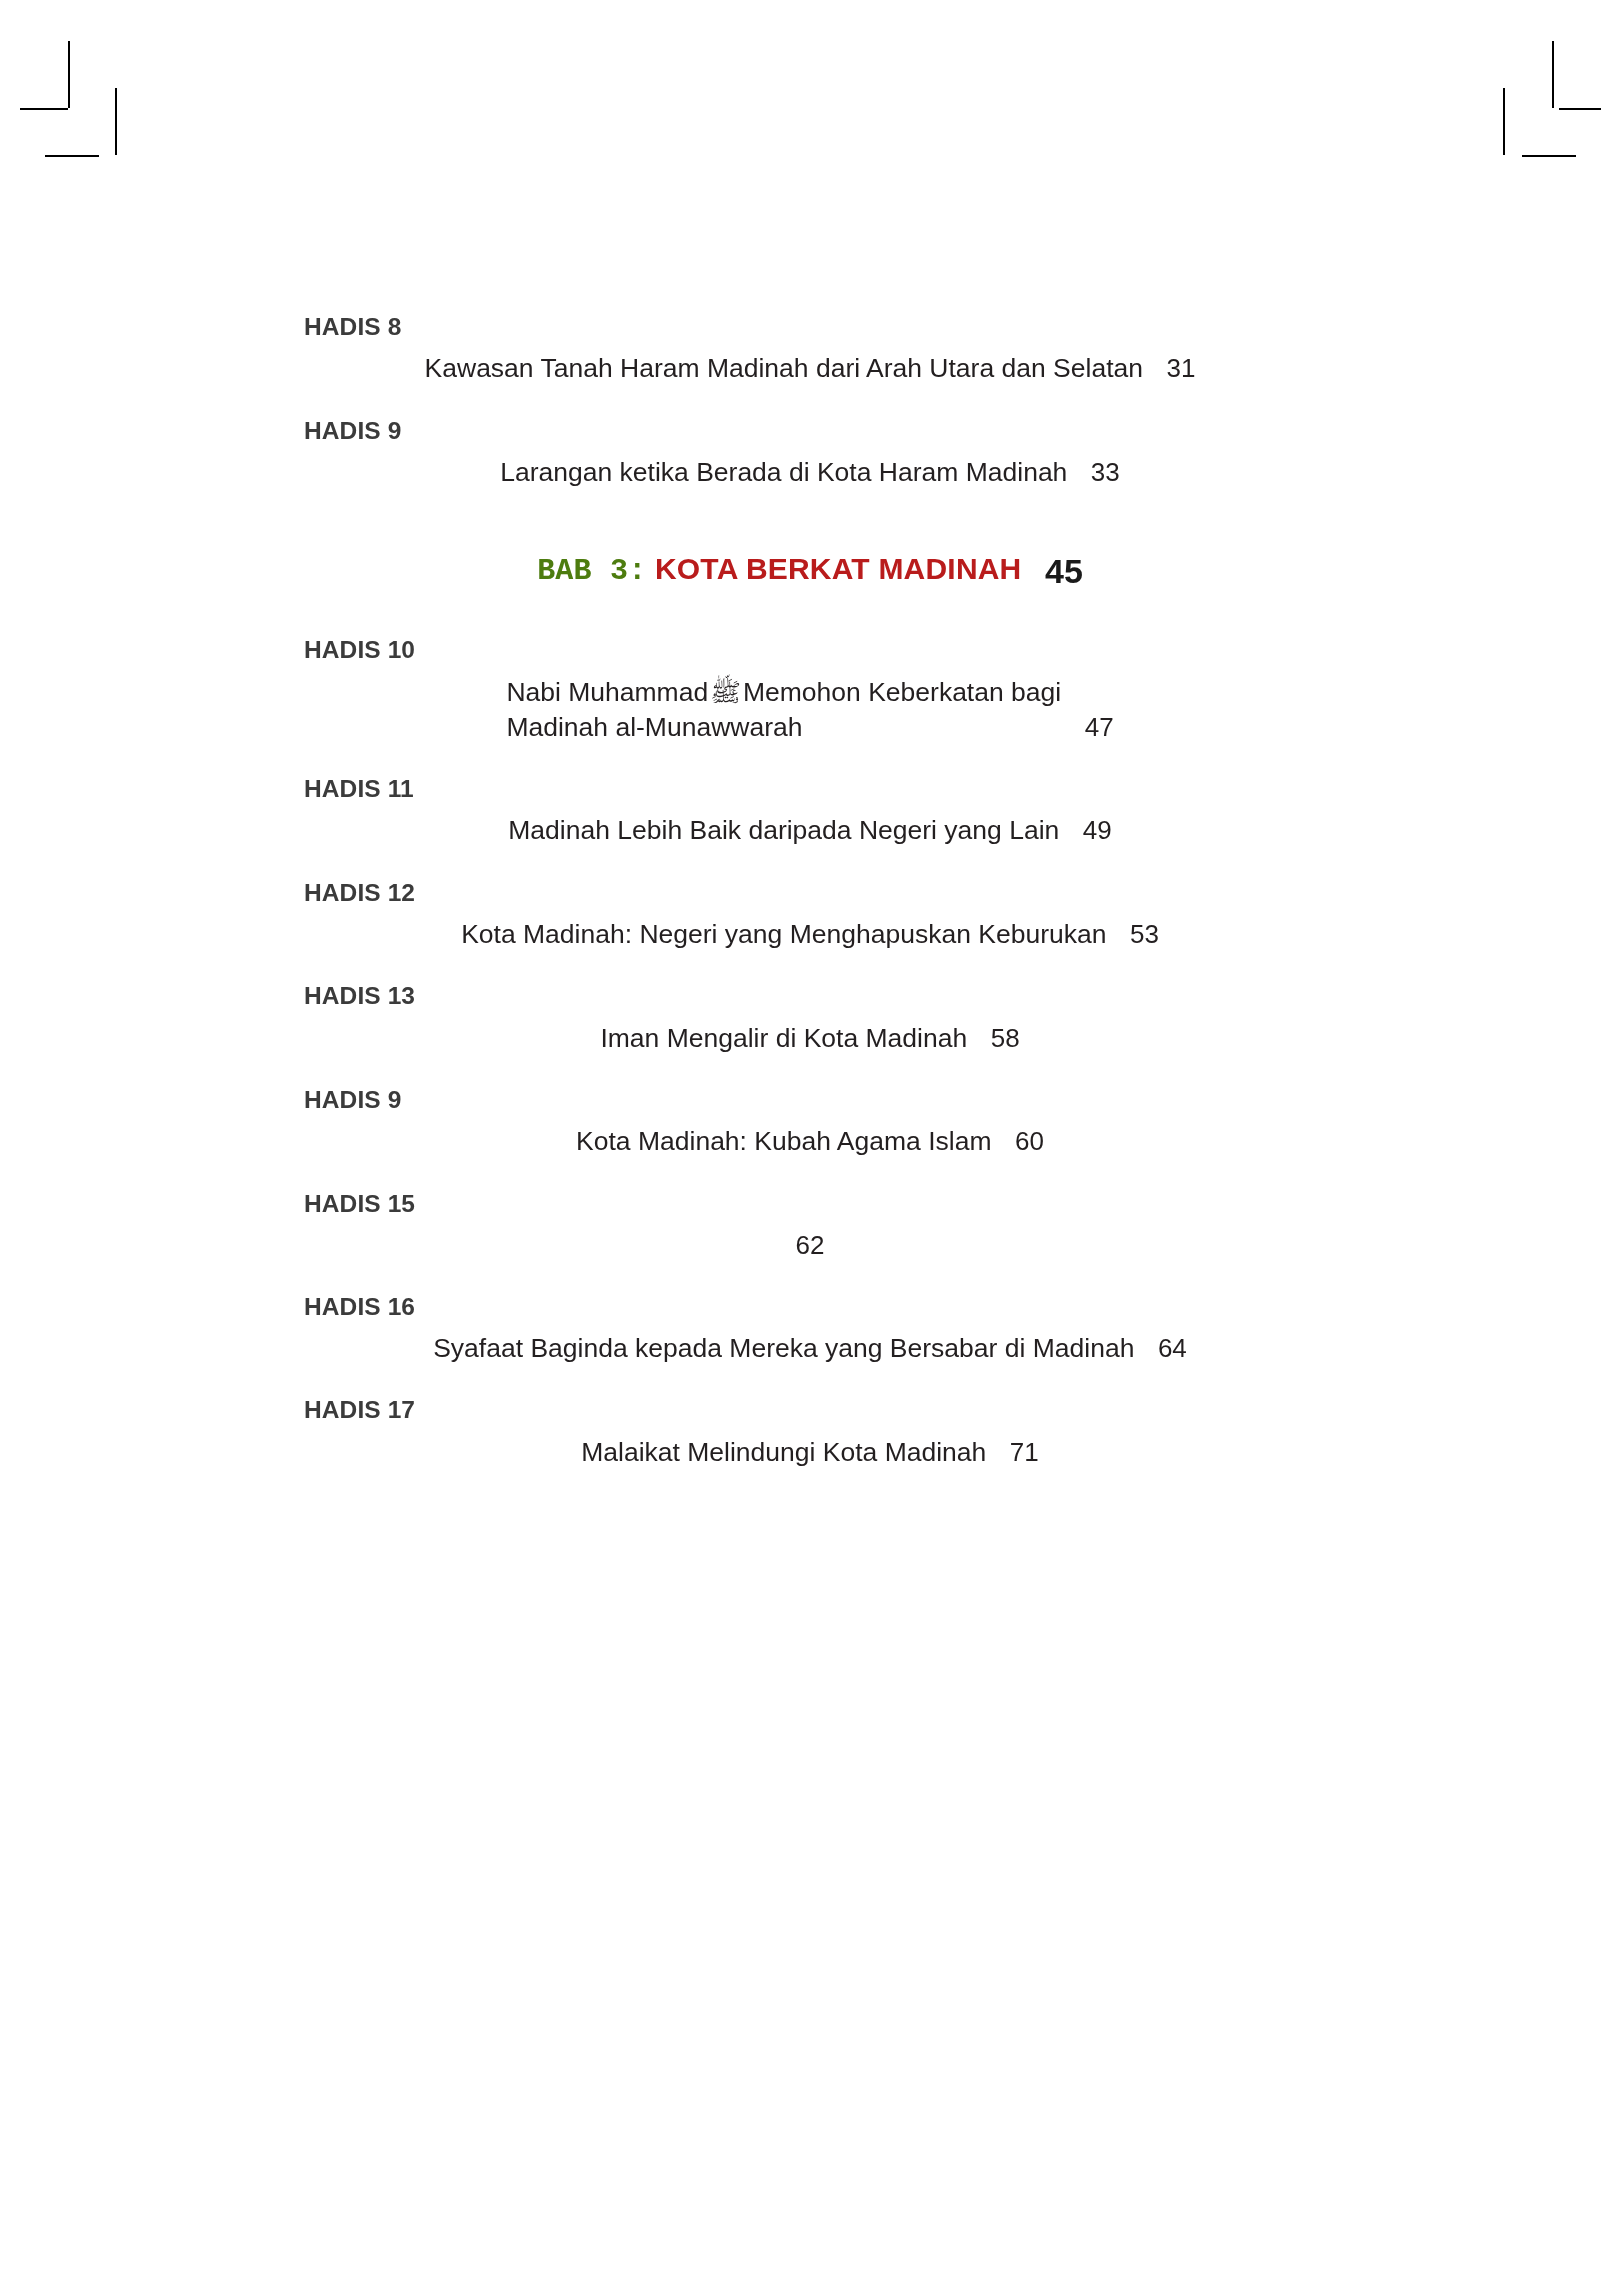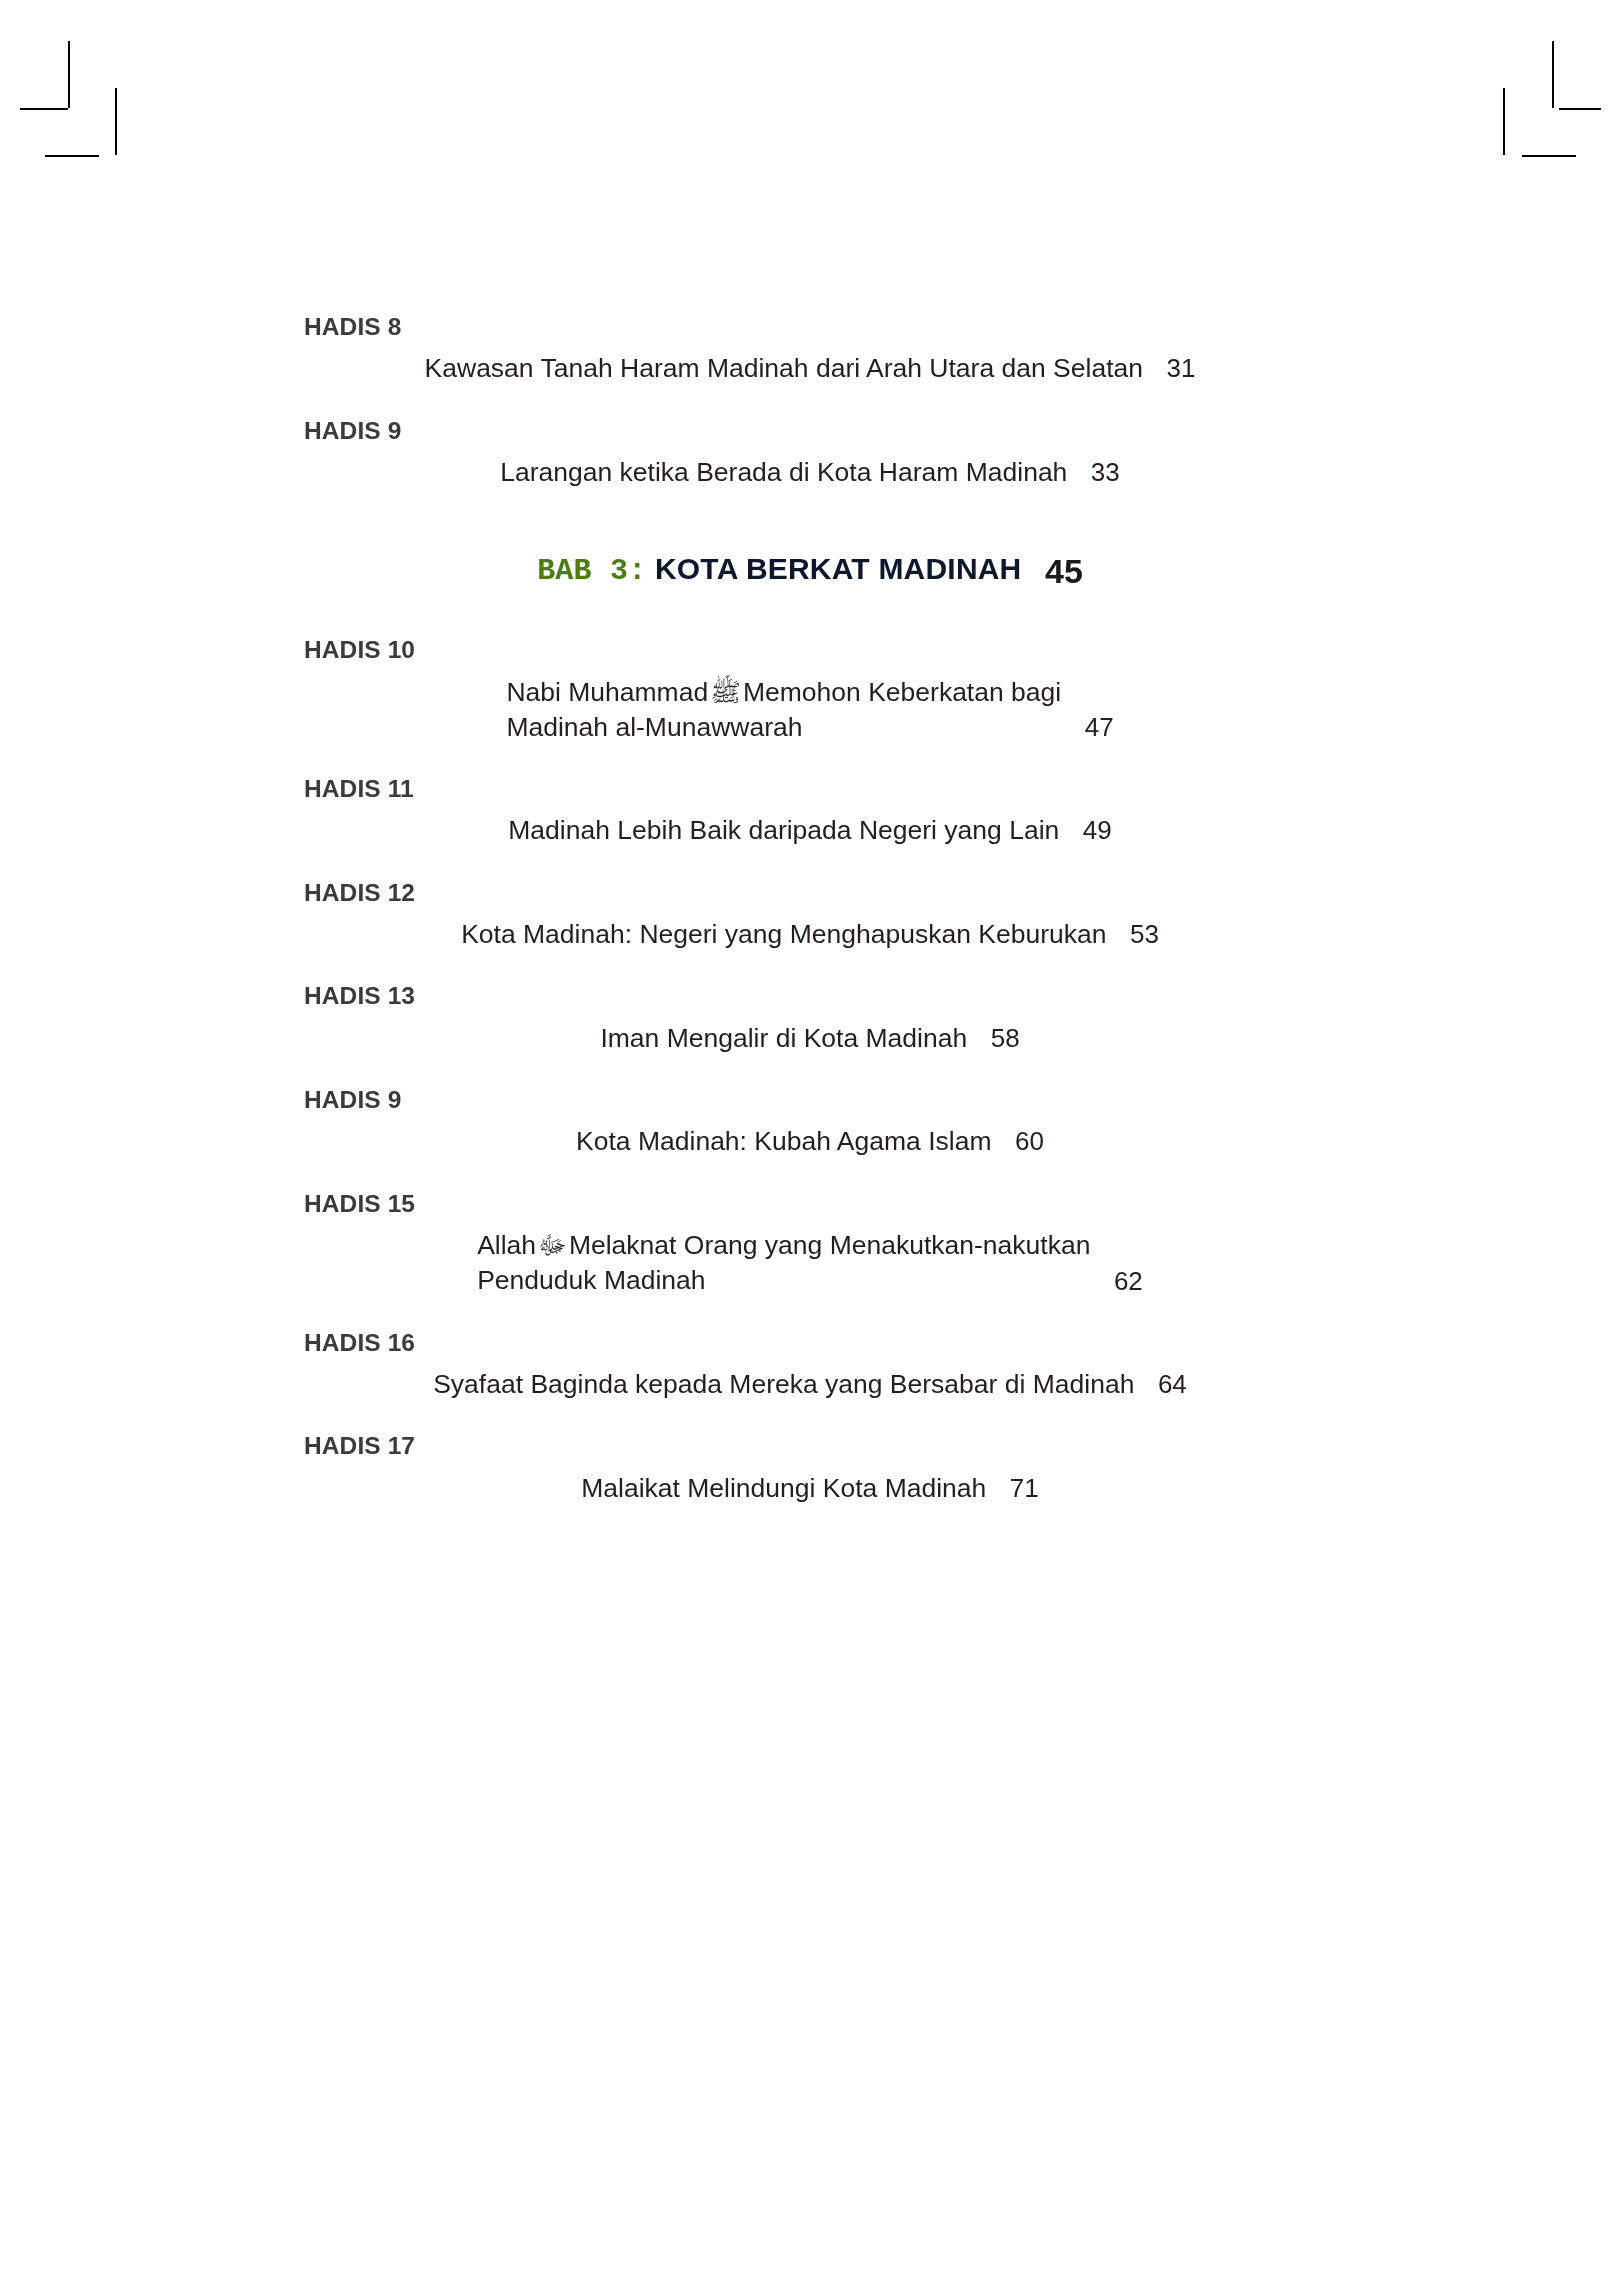--- a/index.html
+++ b/index.html
@@ -92,21 +92,21 @@
     font-size: 30px;
     font-weight: bold;
     line-height: 1.2;
     letter-spacing: 0.2px;
   }
   .bab-num {
     color: #4d7c0f;
     font-family: Liberation Mono, monospace;
   }
   .bab-name {
-    color: #0f172a;
+    color: #b91c1c;
   }
   .bab-page {
     font-size: 34px;
     font-weight: bold;
     color: #1a1a1a;
     line-height: 1.2;
   }
 
   
   .glyph {
@@ -207,24 +207,20 @@
       <div class="hadis-label">HADIS 9</div>
       <div class="entry">
         <div class="entry-text hadis-title">Kota Madinah: Kubah Agama Islam</div>
         <div class="entry-page hadis-page">60</div>
       </div>
     </div>
 
     <div class="hadis-group align-last">
       <div class="hadis-label">HADIS 15</div>
       <div class="entry">
-        <div class="entry-text hadis-title">
-          <span>Allah</span><span class="glyph">ﷻ</span><span>Melaknat Orang yang Menakutkan-nakutkan</span><br>
-          <span>Penduduk Madinah</span>
-        </div>
         <div class="entry-page hadis-page">62</div>
       </div>
     </div>
 
     <div class="hadis-group">
       <div class="hadis-label">HADIS 16</div>
       <div class="entry">
         <div class="entry-text hadis-title">Syafaat Baginda kepada Mereka yang Bersabar di Madinah</div>
         <div class="entry-page hadis-page">64</div>
       </div>

